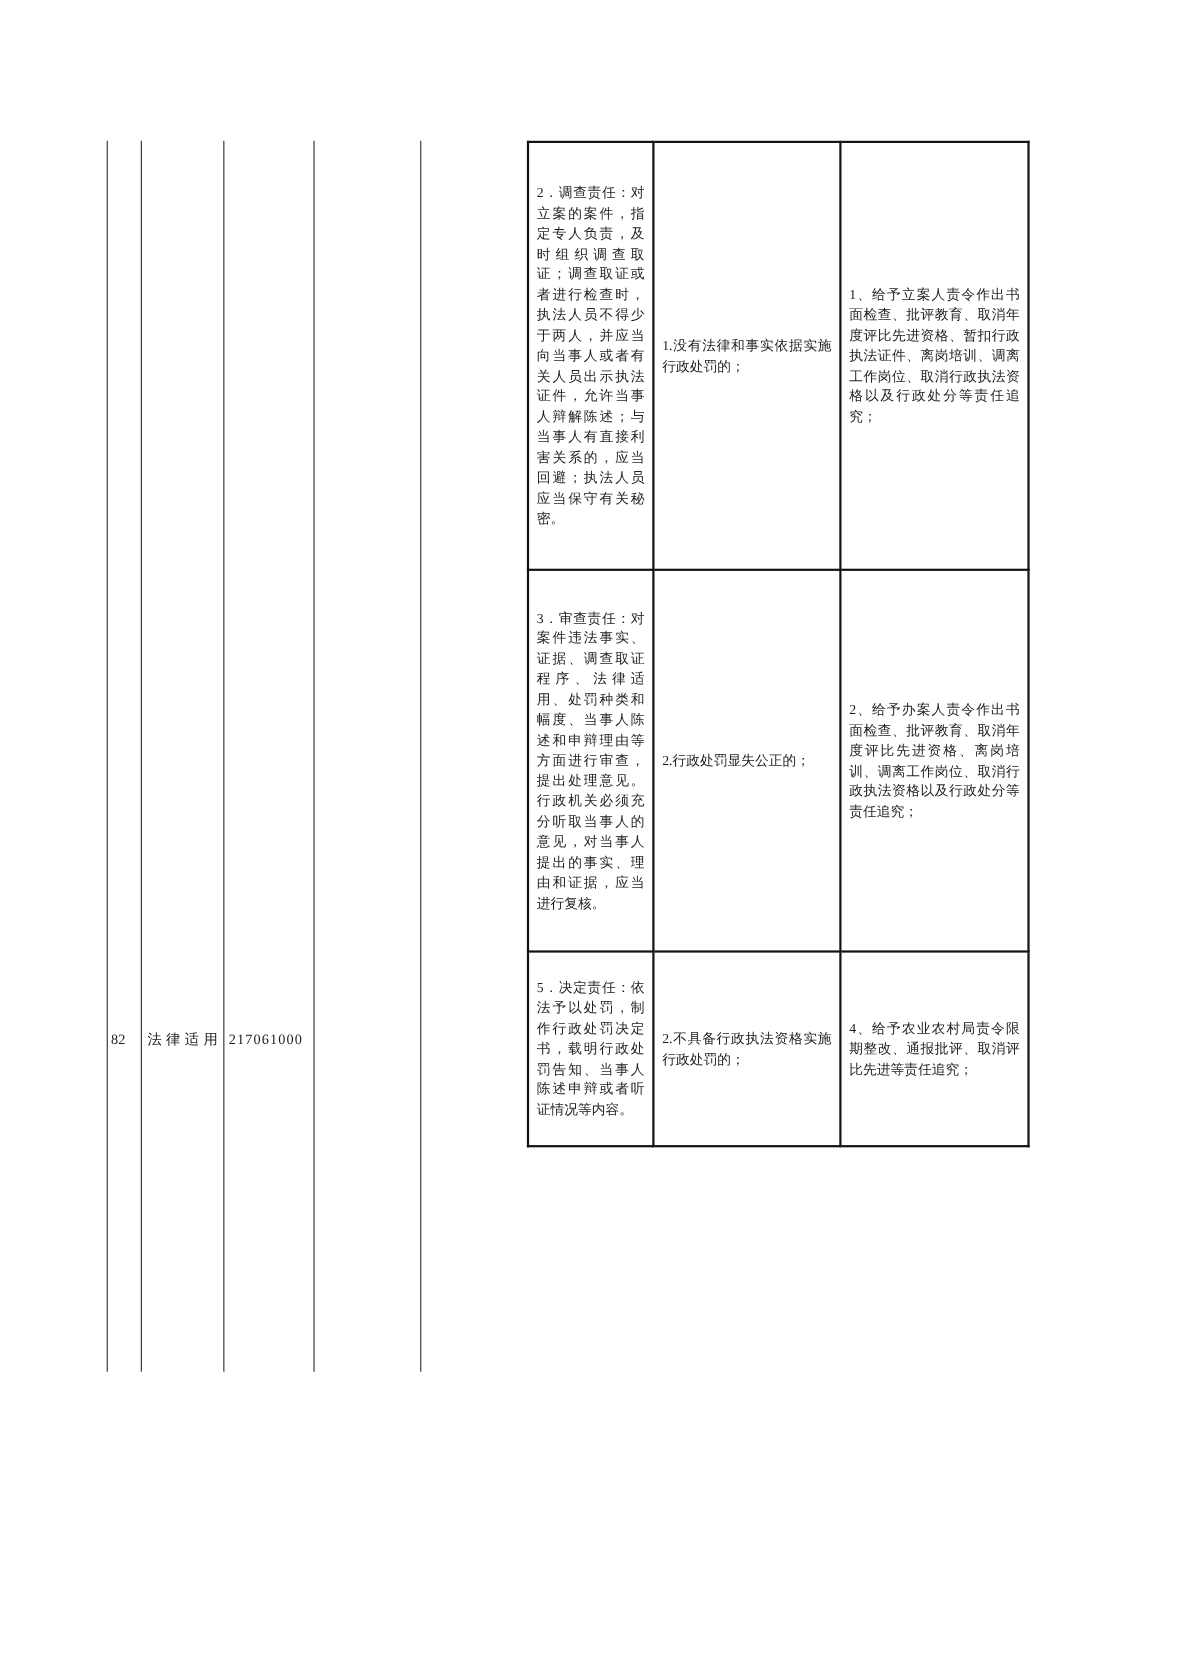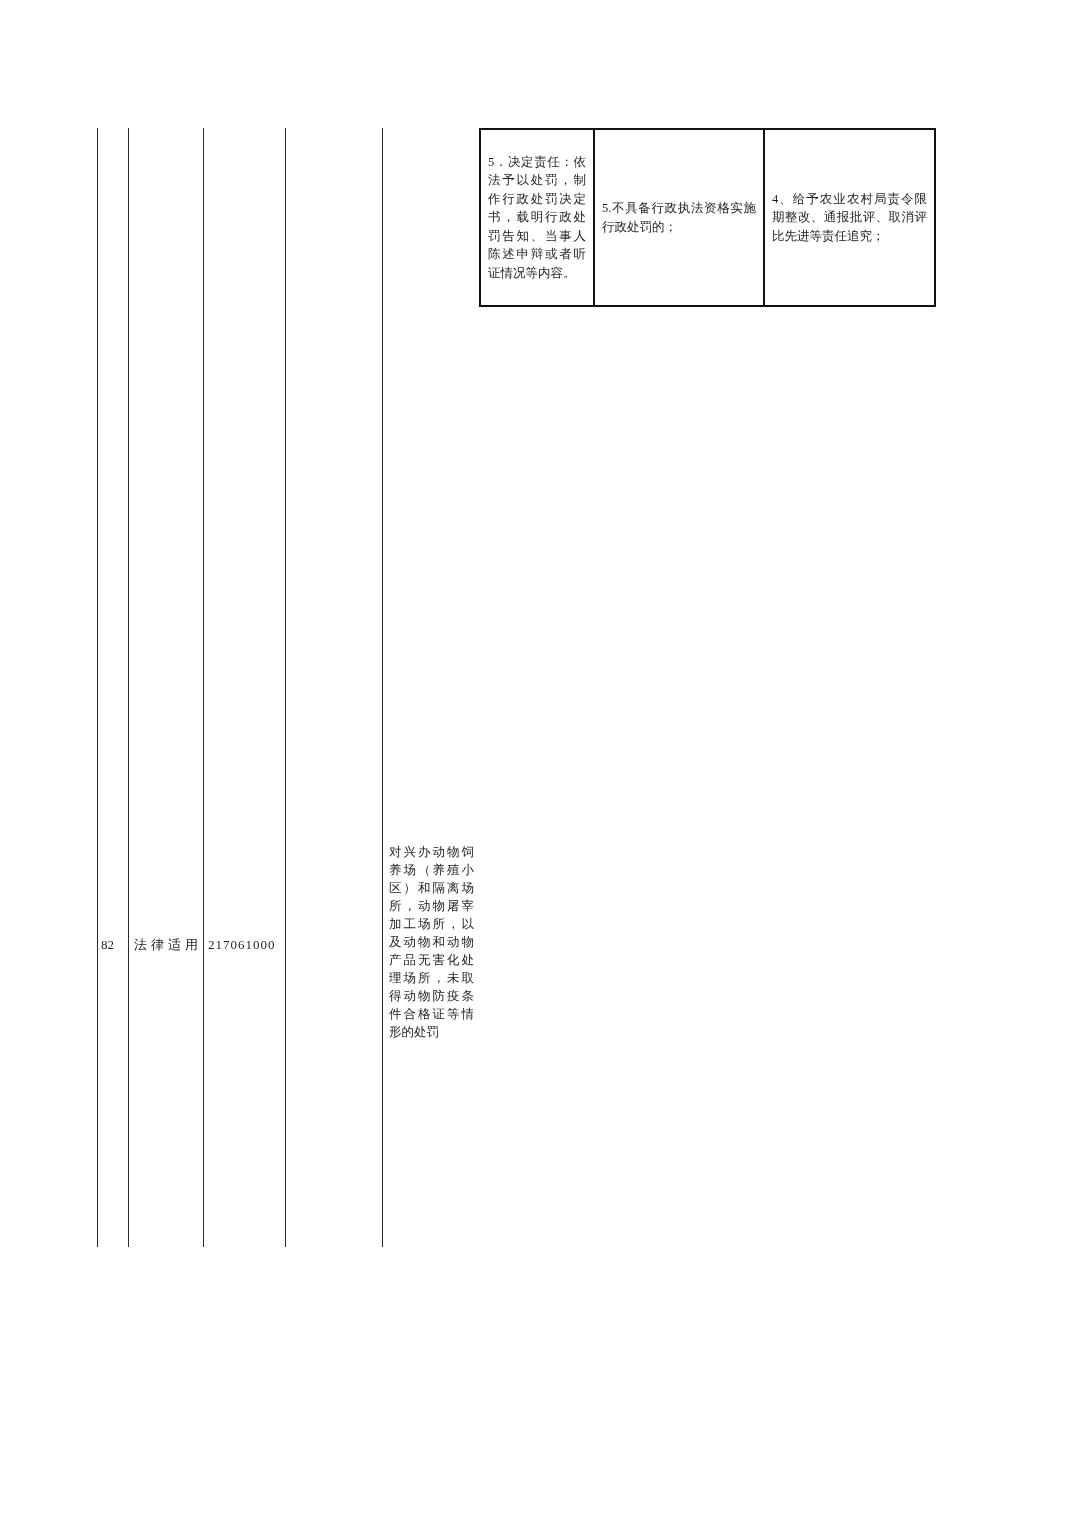--- a/index.html
+++ b/index.html
@@ -75,25 +75,34 @@
 
   <div class="vline vl1"></div>
   <div class="vline vl2"></div>
   <div class="vline vl3"></div>
   <div class="vline vl4"></div>
   <div class="vline vl5"></div>
 
   <div class="lcell sn">82</div>
   <div class="lcell ptype">法律适用</div>
   <div class="lcell pcode">217061000</div>
-  <div class="lcell pitem">对兴办动物饲养场（养殖小区）和隔离场所，动物屠宰加工场所，以及动物和动物产品无害化处理场所，未取得动物防疫条件合格证等情形的处罚</div>
 
   <table class="rtable">
     <tbody>
+      <tr class="r1">
+        <td class="c-duty">2．调查责任：对立案的案件，指定专人负责，及时组织调查取证；调查取证或者进行检查时，执法人员不得少于两人，并应当向当事人或者有关人员出示执法证件，允许当事人辩解陈述；与当事人有直接利害关系的，应当回避；执法人员应当保守有关秘密。</td>
+        <td class="c-situ">1.没有法律和事实依据实施行政处罚的；</td>
+        <td class="c-acct">1、给予立案人责令作出书面检查、批评教育、取消年度评比先进资格、暂扣行政执法证件、离岗培训、调离工作岗位、取消行政执法资格以及行政处分等责任追究；</td>
+      </tr>
+      <tr class="r2">
+        <td class="c-duty">3．审查责任：对案件违法事实、证据、调查取证程序、法律适用、处罚种类和幅度、当事人陈述和申辩理由等方面进行审查，提出处理意见。行政机关必须充分听取当事人的意见，对当事人提出的事实、理由和证据，应当进行复核。</td>
+        <td class="c-situ">2.行政处罚显失公正的；</td>
+        <td class="c-acct">2、给予办案人责令作出书面检查、批评教育、取消年度评比先进资格、离岗培训、调离工作岗位、取消行政执法资格以及行政处分等责任追究；</td>
+      </tr>
       <tr class="r4">
         <td class="c-duty">5．决定责任：依法予以处罚，制作行政处罚决定书，载明行政处罚告知、当事人陈述申辩或者听证情况等内容。</td>
-        <td class="c-situ">5.不具备行政执法资格实施行政处罚的；</td>
+        <td class="c-situ">2.不具备行政执法资格实施行政处罚的；</td>
         <td class="c-acct">4、给予农业农村局责令限期整改、通报批评、取消评比先进等责任追究；</td>
       </tr>
     </tbody>
   </table>
 
 </div>
 
 </body></html>

